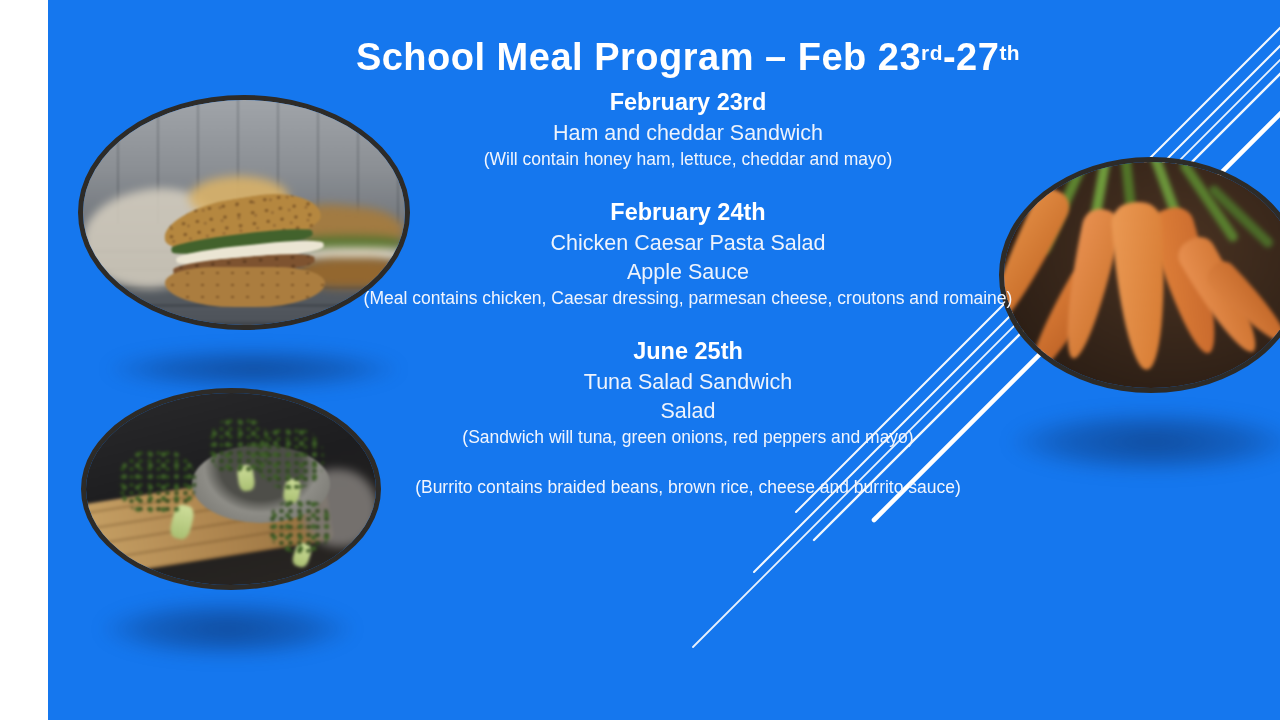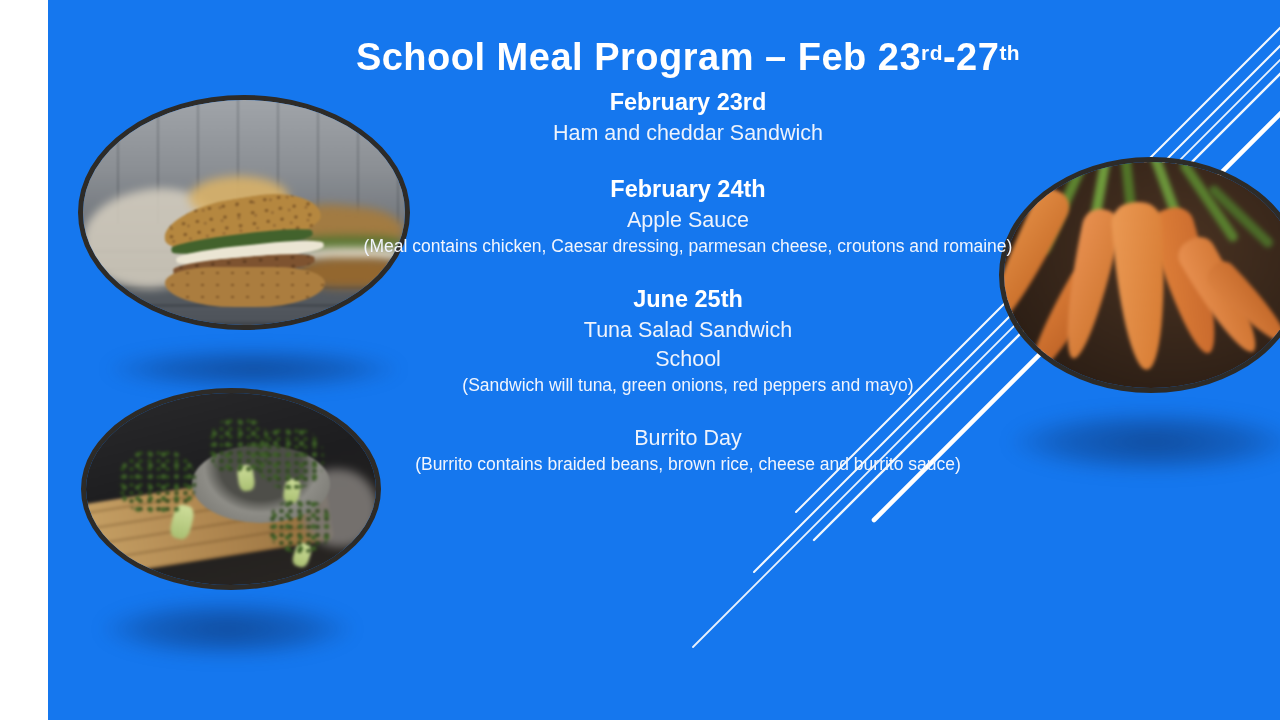--- a/index.html
+++ b/index.html
@@ -162,35 +162,36 @@
     </div>
   </div>
 
   <h1 class="title"><span>School Meal Program – Feb 23</span><sup>rd</sup><span>-27</span><sup>th</sup></h1>
 
   <div class="menu">
 
     <section class="day">
       <h2 class="day-header"><span>February 23rd</span><sup></sup></h2>
       <p class="item">Ham and cheddar Sandwich</p>
+      <p class="note">(Will  contain honey ham, lettuce, cheddar and mayo)</p>
     </section>
 
     <section class="day">
       <h2 class="day-header"><span>February 24th</span><sup></sup></h2>
+      <p class="item">Chicken Caesar Pasta Salad</p>
       <p class="item">Apple Sauce</p>
       <p class="note">(Meal contains chicken, Caesar dressing, parmesan cheese, croutons and romaine)</p>
     </section>
 
     <section class="day">
       <h2 class="day-header"><span>June 25th</span><sup></sup></h2>
       <p class="item">Tuna Salad Sandwich</p>
-      <p class="item">School</p>
+      <p class="item">Salad</p>
       <p class="note">(Sandwich will tuna, green onions, red peppers and mayo)</p>
     </section>
 
 
     <section class="day">
-      <p class="item">Burrito Day</p>
       <p class="note">(Burrito contains braided beans, brown rice, cheese and burrito sauce)</p>
     </section>
 
   </div>
 </div>
 
 </body></html>

